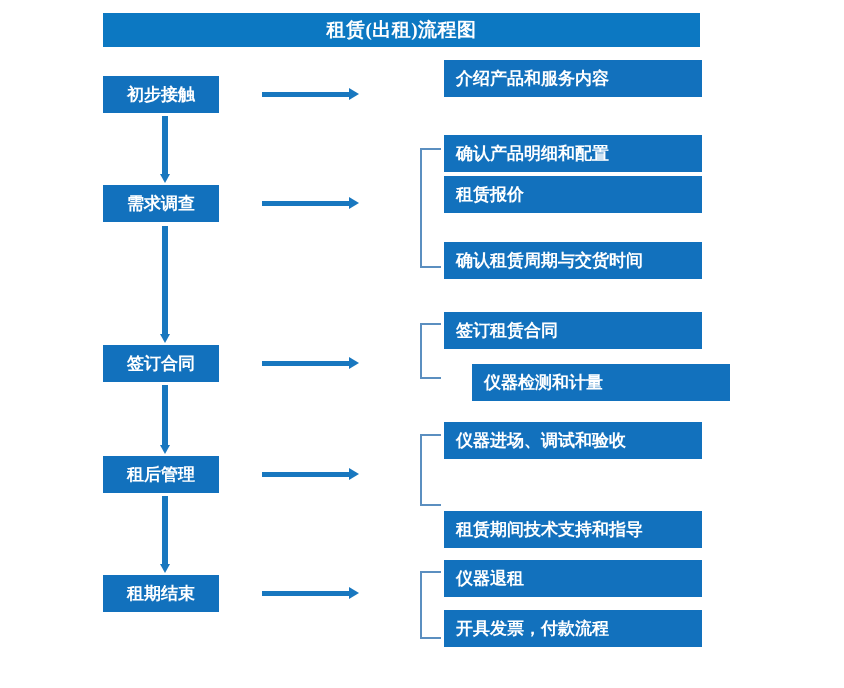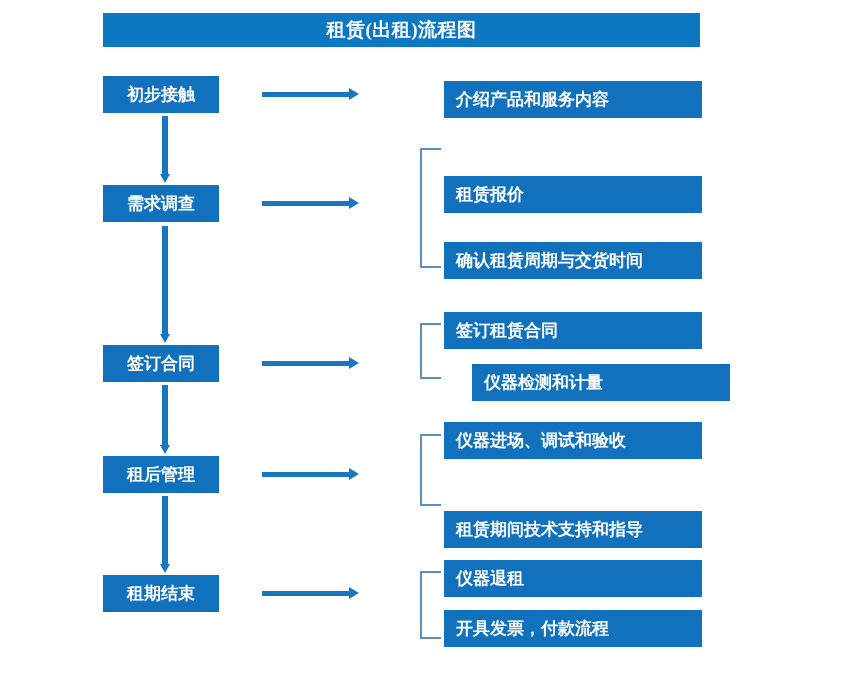--- a/index.html
+++ b/index.html
@@ -171,22 +171,25 @@
     </div>
     <div class="node left" style="top: 345px;">
       <span>签订合同</span>
     </div>
     <div class="node left" style="top: 456px;">
       <span>租后管理</span>
     </div>
     <div class="node left" style="top: 575px;">
       <span>租期结束</span>
     </div>
-    <div class="node right" style="top: 81px;">
+    <div class="node right" style="top: 60px;">
       <span>介绍产品和服务内容</span>
+    </div>
+    <div class="node right" style="top: 135px;">
+      <span>确认产品明细和配置</span>
     </div>
     <div class="node right" style="top: 176px;">
       <span>租赁报价</span>
     </div>
     <div class="node right" style="top: 242px;">
       <span>确认租赁周期与交货时间</span>
     </div>
     <div class="node right" style="top: 312px;">
       <span>签订租赁合同</span>
     </div>

